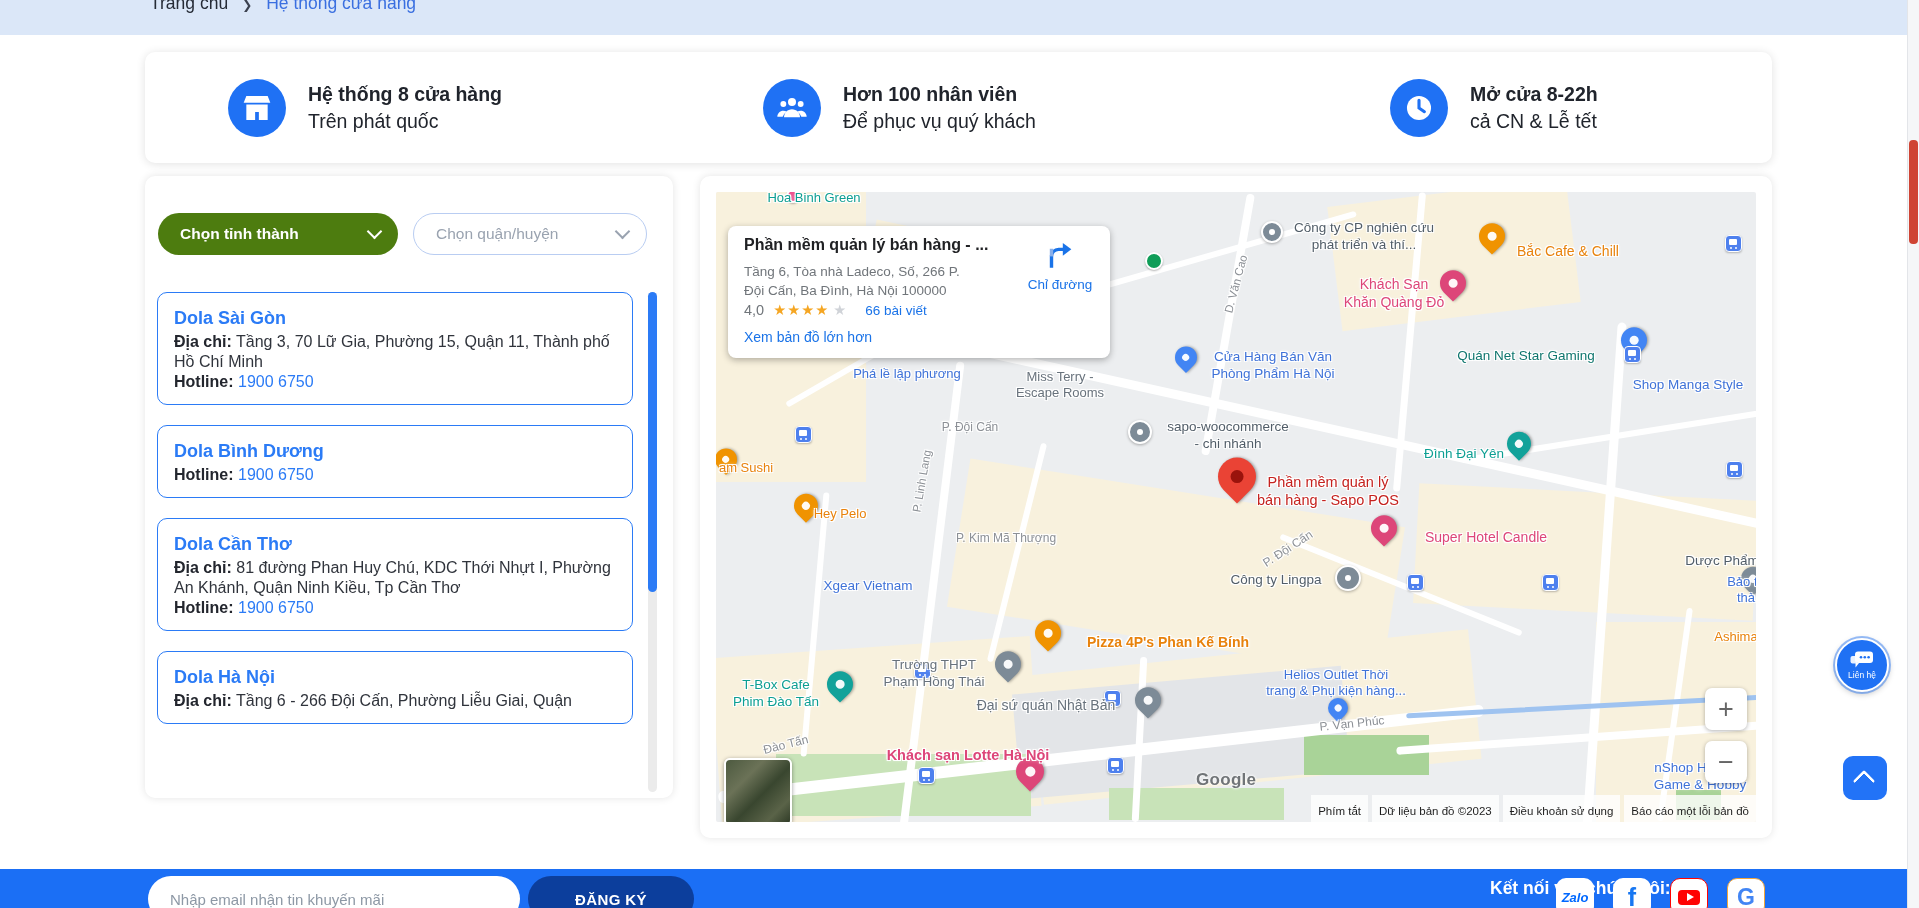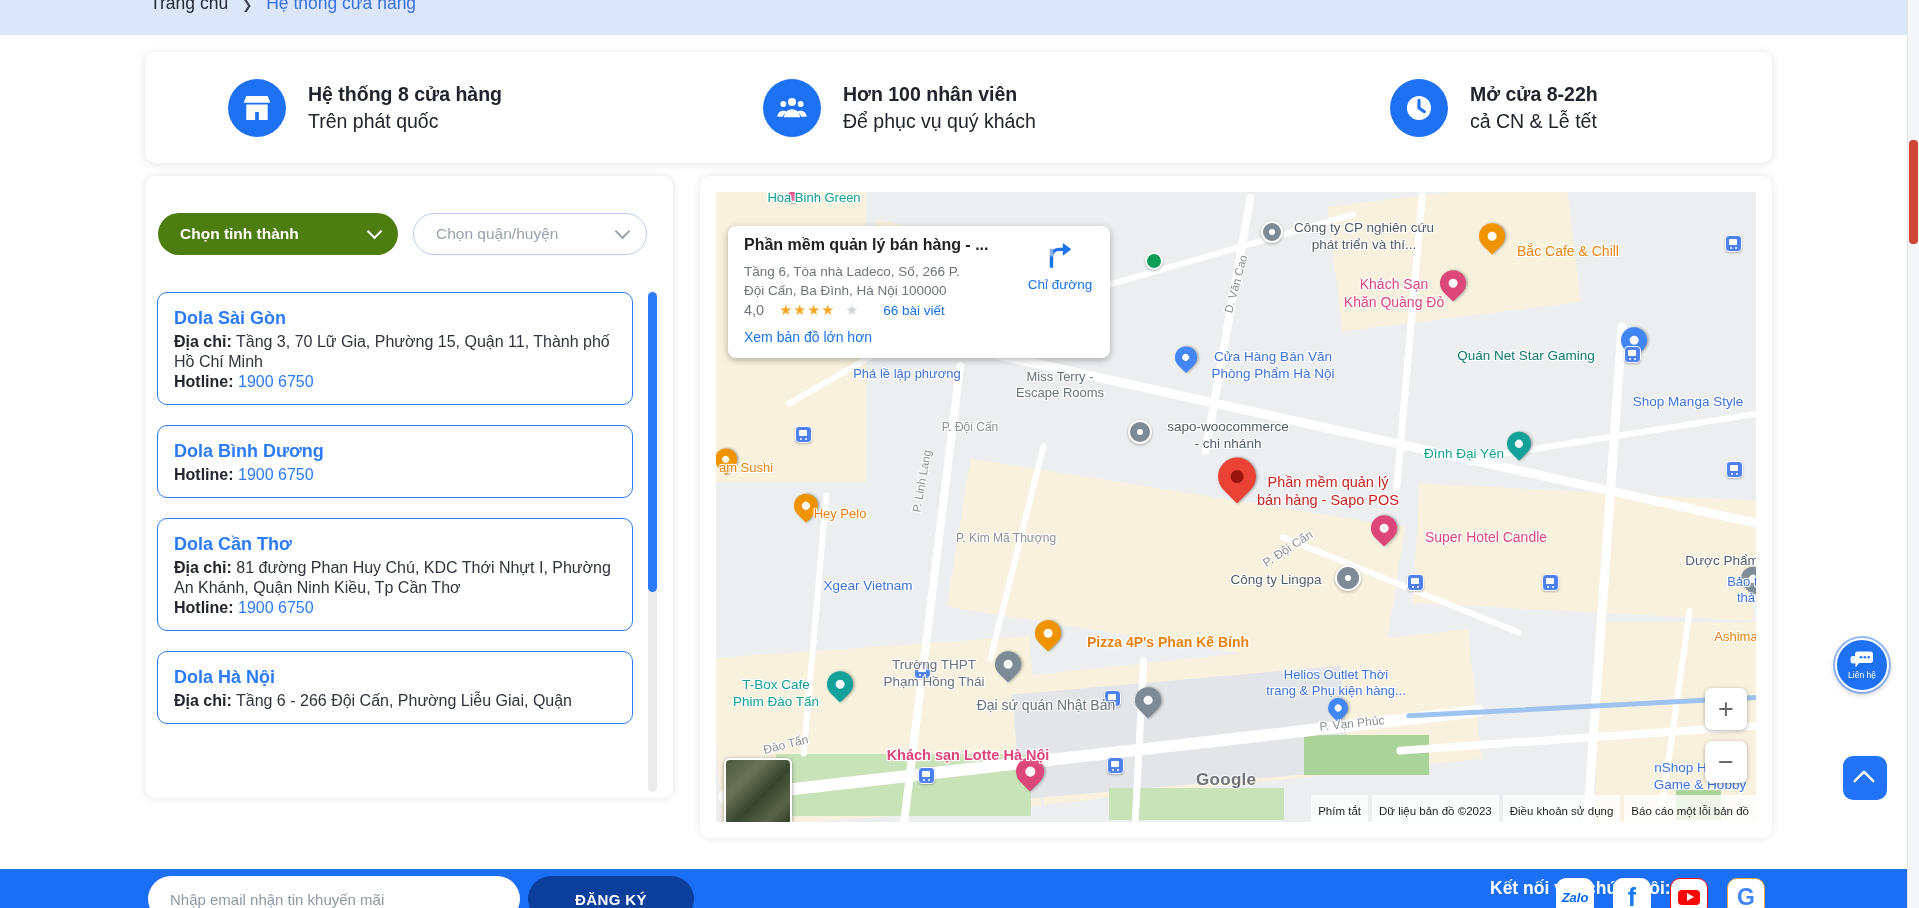--- a/index.html
+++ b/index.html
@@ -50,21 +50,21 @@
   .circm{position:absolute;z-index:2;border-radius:50%;border:2.5px solid #fff;box-shadow:0 1px 3px rgba(0,0,0,.3)}
   .circm::after{content:"";position:absolute;left:50%;top:50%;width:6px;height:6px;transform:translate(-50%,-50%);background:#fff;border-radius:50%}
   .dotm{position:absolute;z-index:2;border-radius:50%;border:2px solid #fff;box-shadow:0 1px 2px rgba(0,0,0,.3)}
   .busm{position:absolute;z-index:2;width:17px;height:17px;background:#4e80ee;border:1.5px solid #fff;border-radius:4px;box-shadow:0 1px 2px rgba(0,0,0,.25);box-sizing:border-box}
   .busm::before{content:"";position:absolute;left:3px;top:2.5px;width:8px;height:6px;background:#fff;border-radius:1px}
   .busm::after{content:"";position:absolute;left:3.5px;top:10.5px;width:2.2px;height:2.2px;background:#fff;border-radius:50%;box-shadow:5px 0 0 #fff}
   
   .iw{position:absolute;left:12px;top:34px;width:382px;height:132px;background:#fff;border-radius:8px;box-shadow:0 2px 7px rgba(0,0,0,.3);z-index:5}
   .iw-title{position:absolute;left:16px;top:10px;font-size:16px;font-weight:700;color:#202124;cursor:pointer}
   .iw-addr{position:absolute;left:16px;top:36px;font-size:13.5px;color:#70757a;line-height:19px}
-  .iw-rating{position:absolute;left:16px;top:76px;display:flex;align-items:center;gap:15px;font-size:14.5px;color:#70757a}
+  .iw-rating{position:absolute;left:16px;top:76px;display:flex;align-items:center;gap:9px;font-size:14.5px;color:#70757a}
   .iw-stars-f{color:#f5a623;font-size:14.5px;letter-spacing:1px}
   .iw-stars-e{color:#d0d3d8;font-size:14.5px;margin-left:-5px}
   .iw-link{color:#1a73e8;font-size:13.5px;margin-left:10px;cursor:pointer}
   .iw-big{position:absolute;left:16px;top:103px;font-size:14px;color:#1a73e8;cursor:pointer}
   .iw-dir{position:absolute;left:292px;top:12px;width:80px;text-align:center;color:#1a73e8;font-size:13.5px;cursor:pointer}
   .iw-dir svg{display:block;margin:0 auto 5px}
   
   .map-ctrl{position:absolute;left:989px;width:42px;height:42px;background:#fff;border-radius:7px;box-shadow:0 1px 4px rgba(0,0,0,.3);color:#666;font-size:27px;display:flex;align-items:center;justify-content:center;z-index:6;cursor:pointer}
   .zoom-in{top:496px}.zoom-out{top:549px}
   .sat-thumb{position:absolute;left:8px;top:566px;width:64px;height:64px;border:2px solid #fff;border-radius:6px;box-shadow:0 1px 4px rgba(0,0,0,.4);z-index:6;cursor:pointer;
@@ -260,21 +260,21 @@
       <div class="map-label" style="left: 852px; top: 60px; font-size: 14px; font-weight: 500; color: rgb(232, 130, 12); transform: translate(-50%, -50%);">
         <div>Bắc Cafe &amp; Chill</div>
       </div>
       <div class="map-label" style="left: 678px; top: 102px; font-size: 14px; font-weight: 500; color: rgb(221, 70, 121); transform: translate(-50%, -50%);">
         <div>Khách Sạn</div>
         <div>Khăn Quàng Đỏ</div>
       </div>
       <div class="map-label" style="left: 810px; top: 163px; font-size: 13.5px; font-weight: 500; color: #0f766e; transform: translate(-50%, -50%);">
         <div>Quán Net Star Gaming</div>
       </div>
-      <div class="map-label" style="left: 972px; top: 209px; font-size: 13.5px; font-weight: 500; color: rgb(63, 114, 216); transform: translate(-50%, -50%);">
+      <div class="map-label" style="left: 972px; top: 192px; font-size: 13.5px; font-weight: 500; color: rgb(63, 114, 216); transform: translate(-50%, -50%);">
         <div>Shop Manga Style</div>
       </div>
       <div class="map-label" style="left: 557px; top: 173px; font-size: 13.5px; font-weight: 500; color: rgb(63, 114, 216); transform: translate(-50%, -50%);">
         <div>Cửa Hàng Bán Văn</div>
         <div>Phòng Phẩm Hà Nội</div>
       </div>
       <div class="map-label" style="left: 344px; top: 193px; font-size: 13px; font-weight: 400; color: rgb(104, 114, 124); transform: translate(-50%, -50%);">
         <div>Miss Terry -</div>
         <div>Escape Rooms</div>
       </div>

